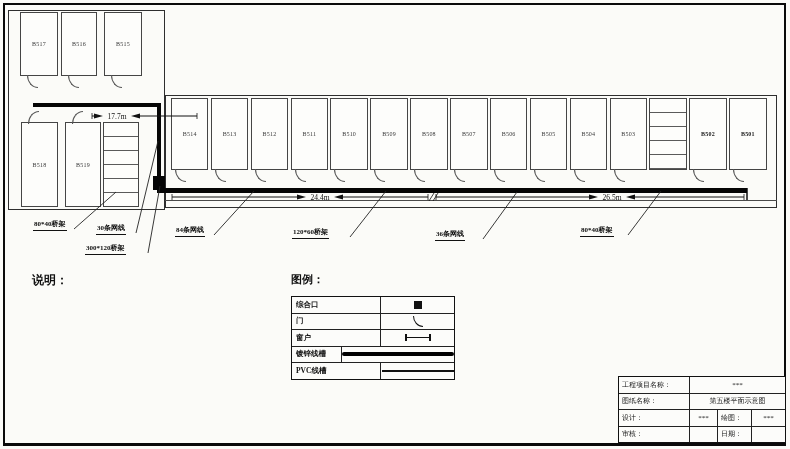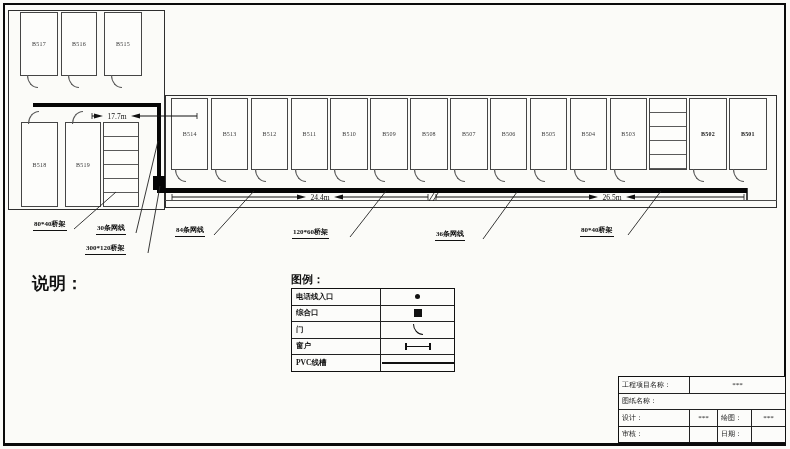--- a/index.html
+++ b/index.html
@@ -19,24 +19,24 @@
   .door-up{position:absolute;width:10px;height:12px;border-left:1px solid #555;border-top:1px solid #555;
            border-top-left-radius:100%;z-index:2;}
   .stair{position:absolute;border:1px solid #454545;box-sizing:border-box;z-index:2;
          background:repeating-linear-gradient(to bottom,#fdfdfb 0,#fdfdfb 13px,#5a5a5a 13px,#5a5a5a 14px);}
   .tray{position:absolute;background:#050505;z-index:4;}
   .thinline{position:absolute;background:#4a4a4a;z-index:1;}
   #lines{position:absolute;left:0;top:0;z-index:5;pointer-events:none;}
   .callout{position:absolute;font-size:7px;font-weight:bold;color:#0d0d0d;border-bottom:1px solid #111;
            padding:0 1px 1px;white-space:nowrap;z-index:6;}
   .notes{position:absolute;left:32px;top:272px;width:252px;}
-  .notes-title{font-size:17px;font-weight:bold;margin-bottom:14px;}
+  .notes-title{font-size:12px;font-weight:bold;margin-bottom:14px;}
   .note-item{font-size:8px;font-weight:600;line-height:1.55;color:#1c1c1c;margin:0 0 10px;}
   .legend{position:absolute;left:291px;top:272px;width:164px;}
-  .legend-title{font-size:11px;font-weight:bold;margin-bottom:1px;}
+  .legend-title{font-size:11px;font-weight:bold;margin-bottom:9px;}
   .legend-table{border:1.4px solid #111;background:#fcfcfa;}
   .legend-row{height:15.5px;display:flex;align-items:stretch;border-top:1px solid #222;}
   .legend-row:first-child{border-top:none;}
   .legend-label{width:88px;font-size:7.5px;font-weight:600;display:flex;align-items:center;padding-left:4px;box-sizing:border-box;}
   .legend-sym{flex:1;border-left:1px solid #222;display:flex;align-items:center;justify-content:center;}
   .sym-info{width:7px;height:7px;border:1px solid #111;position:relative;background:#fff;}
   .sym-info::after{content:"";position:absolute;left:2px;top:2px;width:3px;height:3px;background:#111;}
   .sym-dot-sq{width:3px;height:3px;background:#111;}
   .sym-circle{width:5px;height:5px;border-radius:50%;background:#111;}
   .sym-square{width:8px;height:8px;background:#111;}
@@ -304,59 +304,60 @@
     </div>
 
   <div class="notes">
     <div class="notes-title">说明：</div>
   </div>
 
   <div class="legend">
     <div class="legend-title">图例：</div>
     <div id="legend-table" class="legend-table">
         <div class="legend-row">
-          <div class="legend-label">电话线入口</div>
-          <div class="legend-sym">
-            <div class="sym-circle"></div>
-          </div>
-        </div>
-        <div class="legend-row">
           <div class="legend-label">综合口</div>
           <div class="legend-sym">
             <div class="sym-square"></div>
           </div>
         </div>
         <div class="legend-row">
           <div class="legend-label">门</div>
           <div class="legend-sym">
             <div class="sym-door"></div>
           </div>
         </div>
         <div class="legend-row">
           <div class="legend-label">窗户</div>
           <div class="legend-sym">
             <div class="sym-window"></div>
+          </div>
+        </div>
+        <div class="legend-row">
+          <div class="legend-label">镀锌线槽</div>
+          <div class="legend-sym">
+            <div class="sym-line-thick"></div>
           </div>
         </div>
         <div class="legend-row">
           <div class="legend-label">PVC线槽</div>
           <div class="legend-sym">
             <div class="sym-line-med"></div>
           </div>
         </div>
       </div>
   </div>
 
   <div class="tblock">
     <div class="tb-row">
       <div class="tb-cell tb-label w70">工程项目名称：</div>
       <div class="tb-cell flex1">***</div>
     </div>
     <div class="tb-row">
       <div class="tb-cell tb-label w70">图纸名称：</div>
+      <div class="tb-cell flex1">第五楼平面示意图</div>
     </div>
     <div class="tb-row">
       <div class="tb-cell tb-label w70">设计：</div>
       <div class="tb-cell w28">***</div>
       <div class="tb-cell w34 tb-label">绘图：</div>
       <div class="tb-cell flex1">***</div>
     </div>
     <div class="tb-row">
       <div class="tb-cell tb-label w70">审核：</div>
       <div class="tb-cell w28"></div>

